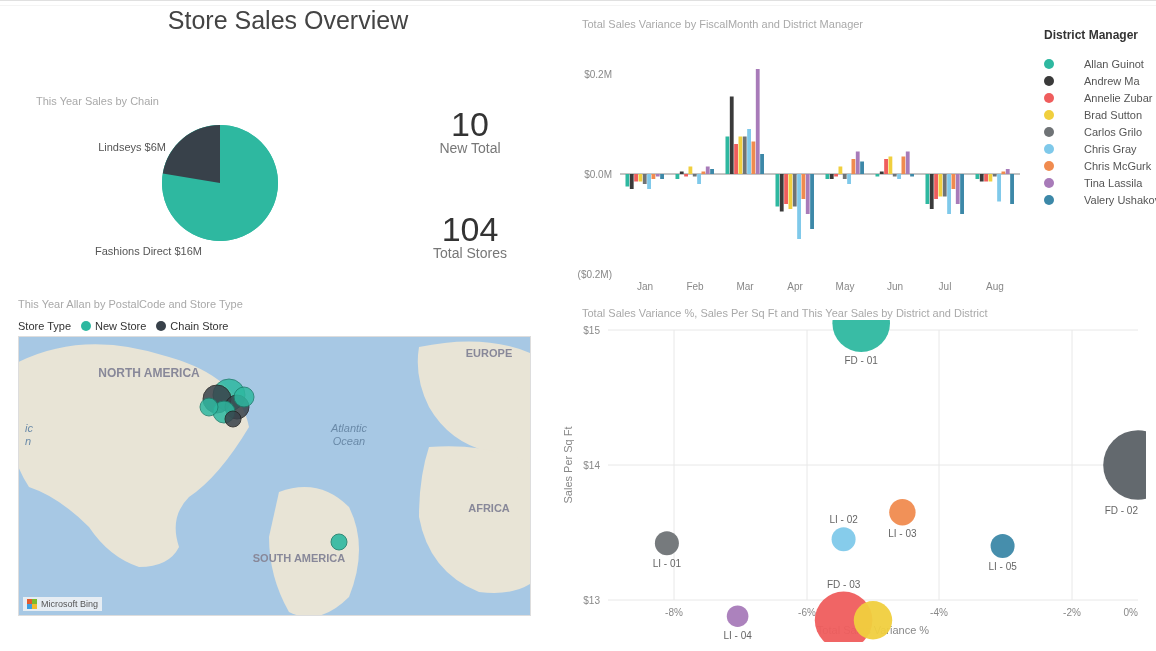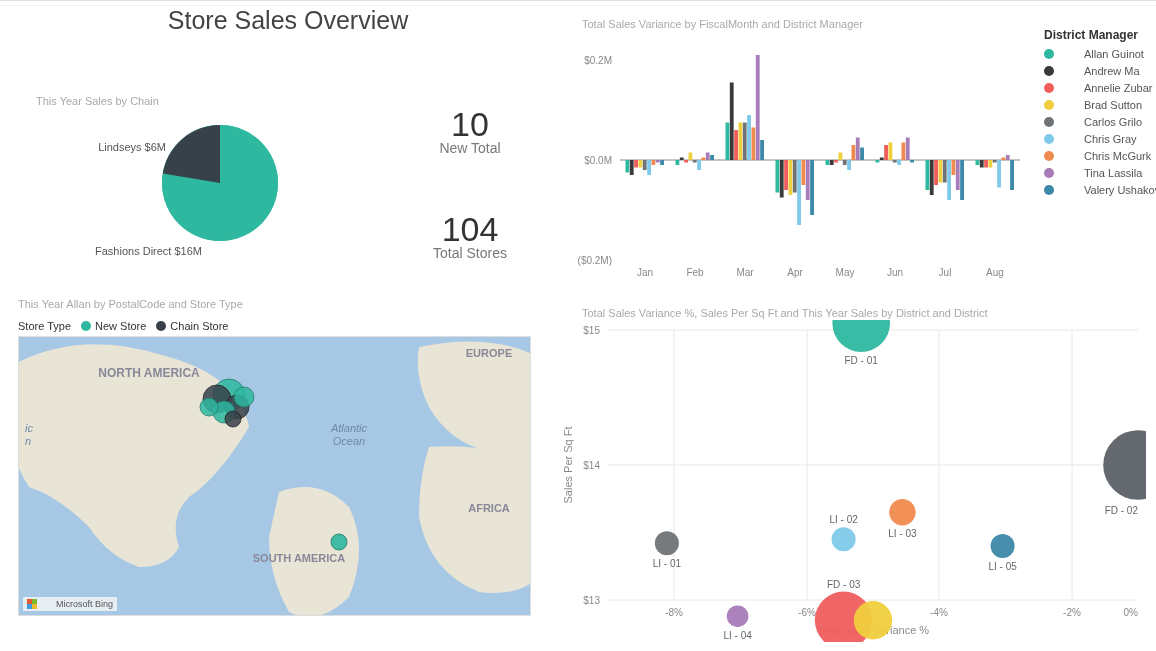--- a/index.html
+++ b/index.html
@@ -51,21 +51,21 @@
     margin-top: -4px;
   }
   .pie-label {
     font-size: 11px;
     color: #555;
   }
   .legend-title {
     font-size: 12px;
     font-weight: 600;
     color: #333;
-    margin-bottom: 6px;
+    margin-bottom: 16px;
   }
   .legend-item {
     display: flex;
     align-items: center;
     font-size: 11px;
     color: #555;
     margin-bottom: 5px;
     white-space: nowrap;
     gap: 24px;
   }
@@ -180,33 +180,33 @@
         <circle cx="218" cy="70" r="12" fill="#38414a" stroke="#222" stroke-width="1" opacity="0.85"></circle>
         <circle cx="205" cy="75" r="11" fill="#2eb8a0" stroke="#1d7f6d" stroke-width="1" opacity="0.85"></circle>
         <circle cx="225" cy="60" r="10" fill="#2eb8a0" stroke="#1d7f6d" stroke-width="1" opacity="0.85"></circle>
         <circle cx="190" cy="70" r="9" fill="#2eb8a0" stroke="#1d7f6d" stroke-width="1" opacity="0.85"></circle>
         <circle cx="214" cy="82" r="8" fill="#38414a" stroke="#222" stroke-width="1" opacity="0.85"></circle>
       </g>
 
       <circle cx="320" cy="205" r="8" fill="#2eb8a0" stroke="#1d7f6d" stroke-width="1" opacity="0.9"></circle>
     </svg>
     
-    <div class="abs" style="left:4px; bottom:4px; display:flex; align-items:center; gap:19px; background:#f6f6f6cc; padding:2px 4px;">
+    <div class="abs" style="left:4px; bottom:4px; display:flex; align-items:center; gap:4px; background:#f6f6f6cc; padding:2px 4px;">
       <svg width="10" height="10">
           <rect width="10" height="10" fill="#e35a2e"></rect>
           <rect x="5" width="5" height="5" fill="#7abb2e"></rect>
           <rect y="5" width="5" height="5" fill="#3b9de0"></rect>
           <rect x="5" y="5" width="5" height="5" fill="#f0ba2e"></rect>
         </svg>
       <span class="map-attr">Microsoft Bing</span>
     </div>
   </div>
 
   <div class="abs section-label" style="left:582px; top:18px;">Total Sales Variance by FiscalMonth and District Manager</div>
-  <div class="abs" style="left:560px; top:40px; width:586px; height:250px;text-align:right;">
+  <div class="abs" style="left:560px; top:54px; width:586px; height:250px;text-align:right;">
     <svg id="variance-svg" width="586" height="250">
       <g id="variance-plot" transform="translate(60,20)">
 
         <text x="-8" y="4" class="axis-text" text-anchor="end">$0.2M</text>
         <text x="-8" y="104" class="axis-text" text-anchor="end">$0.0M</text>
         <text x="-8" y="204" class="axis-text" text-anchor="end">($0.2M)</text>
         <line x1="0" y1="100" x2="400" y2="100" class="axis-line"></line>
 
         <g id="month-ticks">
             <text x="25" y="216" class="axis-text" text-anchor="middle">Jan</text>

